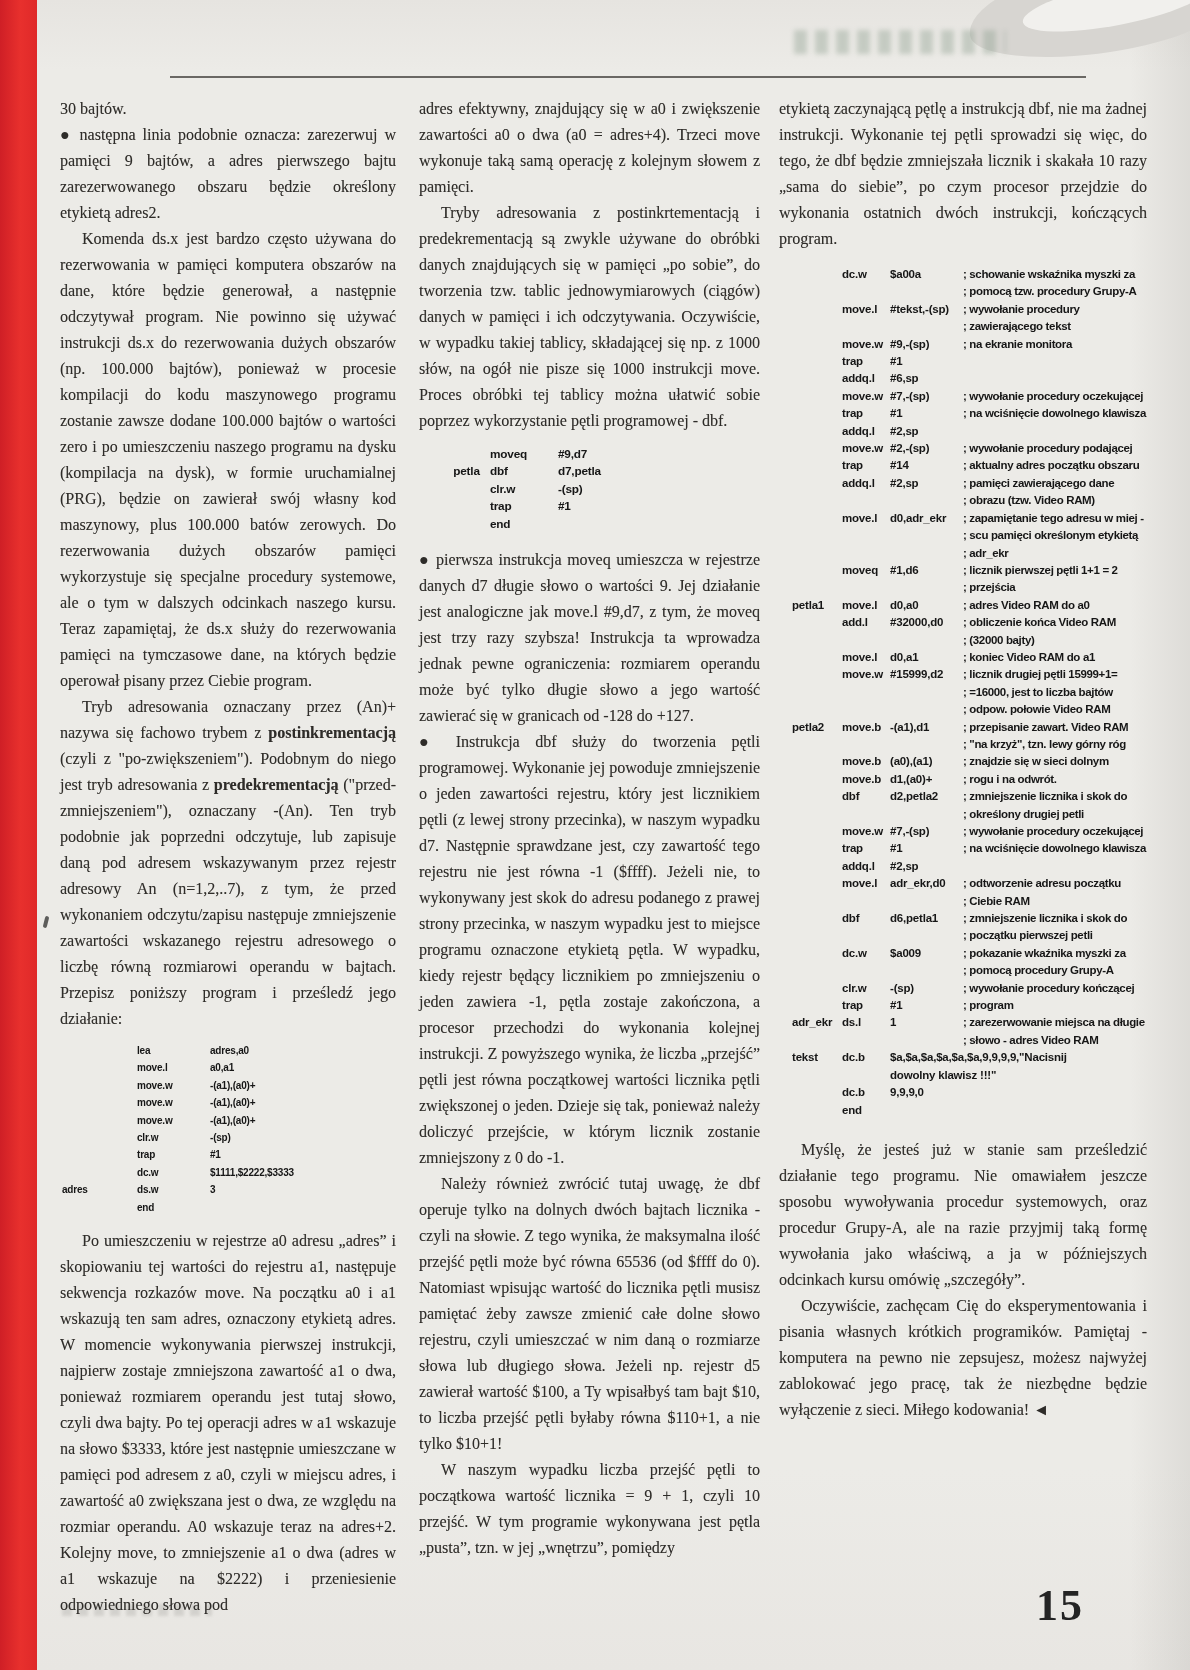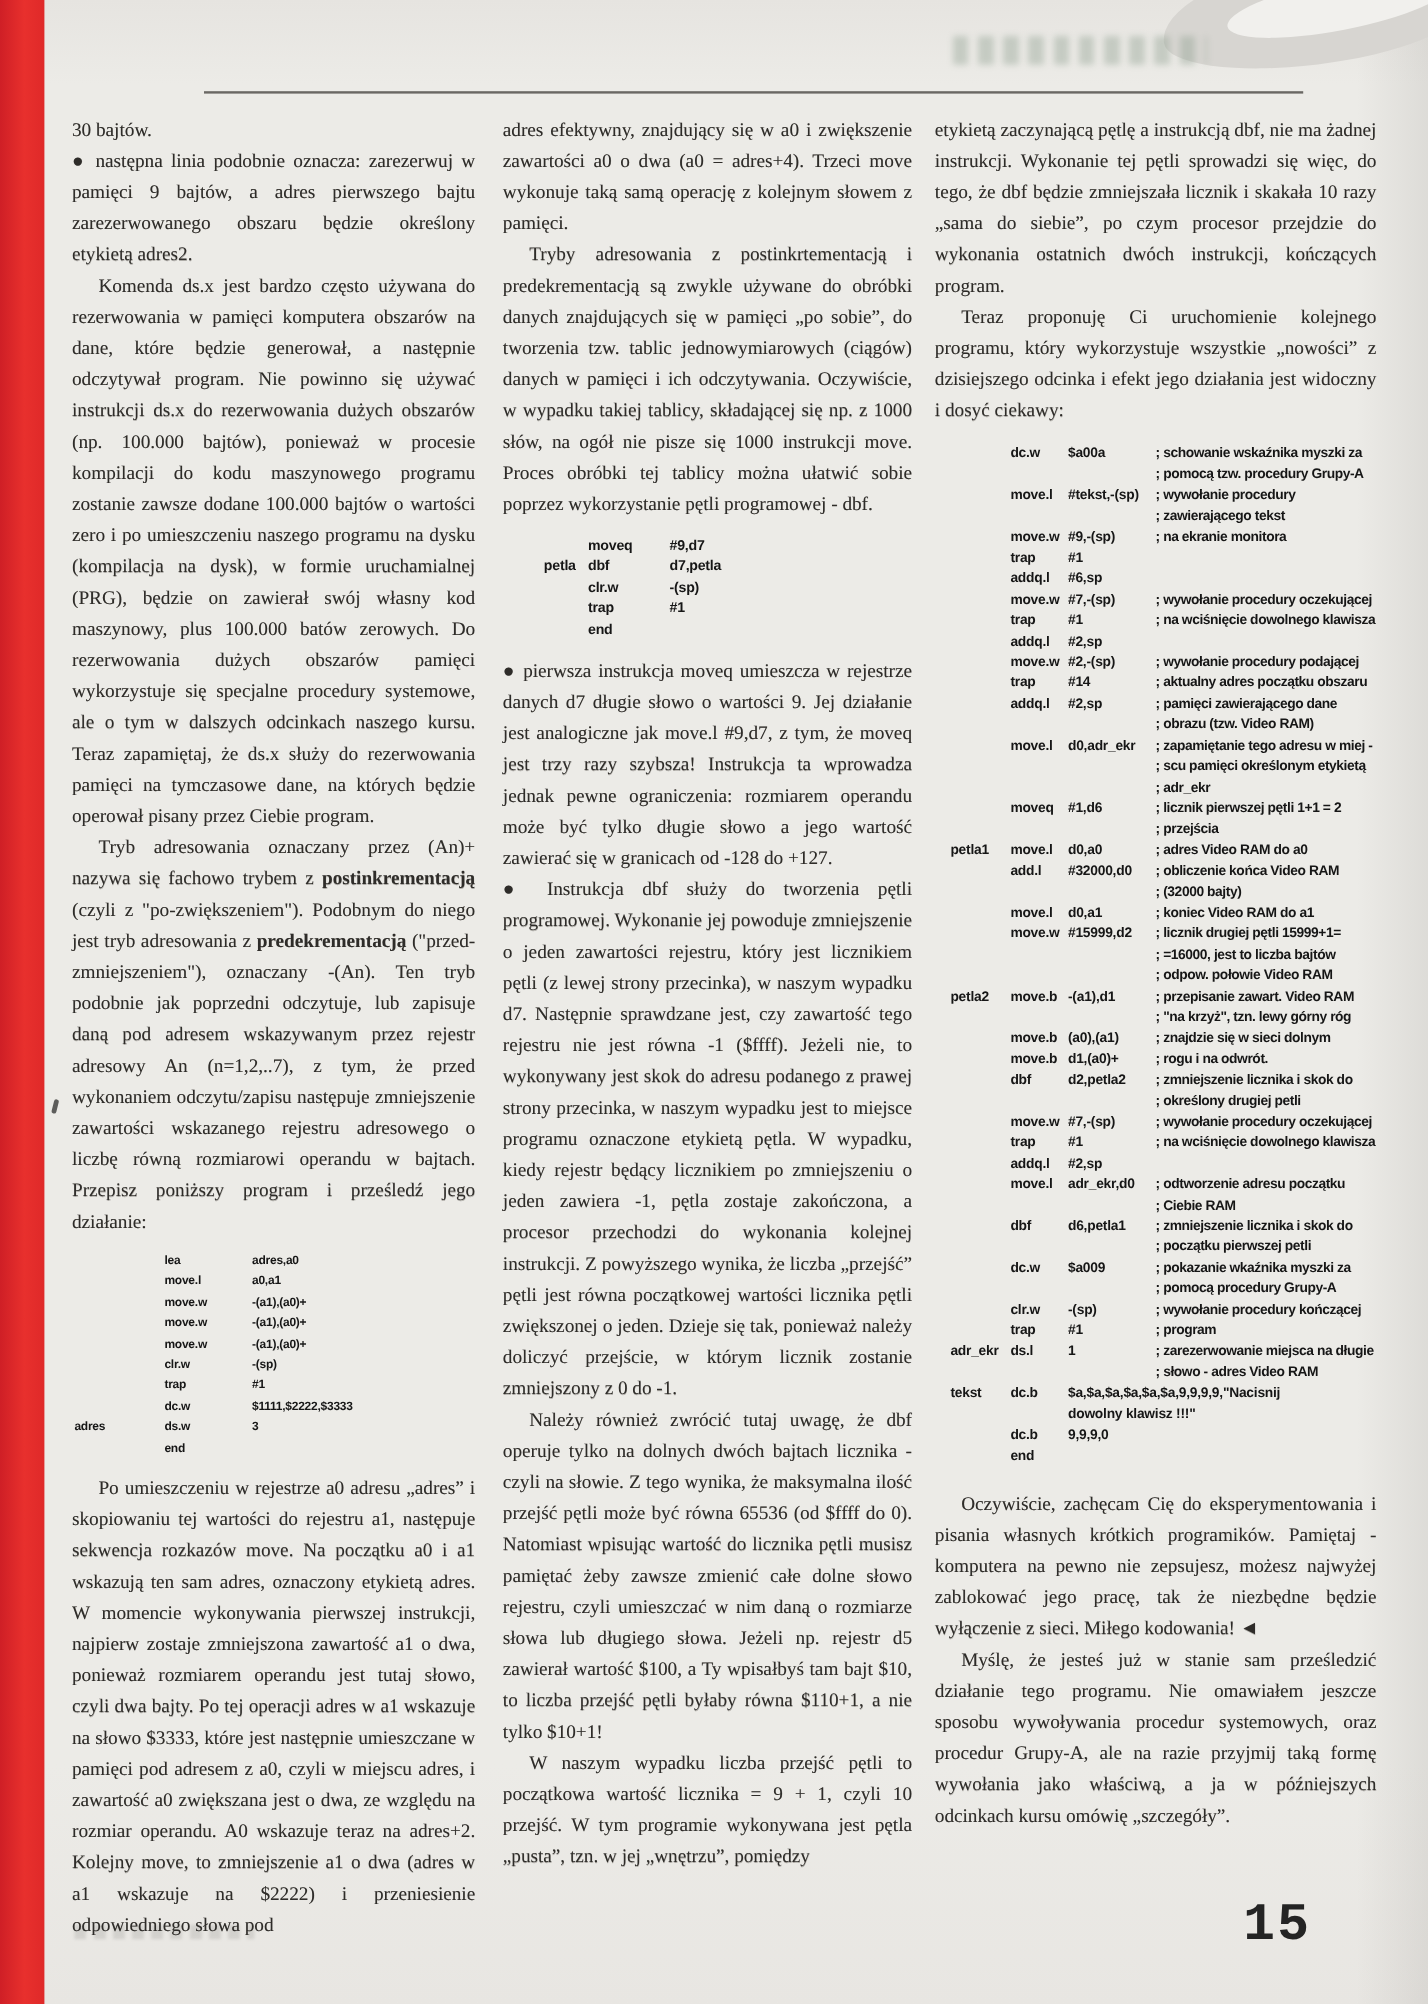--- a/index.html
+++ b/index.html
@@ -38,21 +38,21 @@
   .crow{display:flex;white-space:pre;}
   .clab,.cop,.carg{flex:none;}
   .code-1{font-size:10px;line-height:17.4px;margin:10px 0 12px 2px;}
   .code-1 .clab{width:75px;} .code-1 .cop{width:73px;}
   .code-2{font-size:11.8px;line-height:17.4px;margin:12px 0 14px 24px;}
   .code-2 .clab{width:47px;text-align:center;} .code-2 .cop{width:68px;}
   .code-3{font-size:11.5px;line-height:17.4px;margin:14px 0 18px 13px;}
   .code-3 .clab{width:50px;} .code-3 .cop{width:48px;} .code-3 .carg{width:73px;}
   .code-3 .ccom{letter-spacing:-0.35px;}
 
-  .page-number{position:absolute;left:1036px;top:1580px;font-family:Liberation Mono, monospace;
+  .page-number{position:absolute;left:1036px;top:1580px;font-family:Liberation Serif, serif;
     font-weight:bold;font-size:44px;letter-spacing:2px;color:#242424;}
 </style>
 </head>
 <body>
 
 <div class="page">
 
   <div class="shade-right"></div>
   <div class="redbar"></div>
   <div class="corner-swoosh">
@@ -169,21 +169,20 @@
         </div>
       </div>
     <p>● pierwsza instrukcja moveq umieszcza w rejestrze danych d7 długie słowo o wartości 9. Jej działanie jest analogiczne jak move.l #9,d7, z tym, że moveq jest trzy razy szybsza! Instrukcja ta wprowadza jednak pewne ograniczenia: rozmiarem operandu może być tylko długie słowo a jego wartość zawierać się w granicach od -128 do +127.</p>
     <p>● Instrukcja dbf służy do tworzenia pętli programowej. Wykonanie jej powoduje zmniejszenie o jeden zawartości rejestru, który jest licznikiem pętli (z lewej strony przecinka), w naszym wypadku d7. Następnie sprawdzane jest, czy zawartość tego rejestru nie jest równa -1 ($ffff). Jeżeli nie, to wykonywany jest skok do adresu podanego z prawej strony przecinka, w naszym wypadku jest to miejsce programu oznaczone etykietą pętla. W wypadku, kiedy rejestr będący licznikiem po zmniejszeniu o jeden zawiera -1, pętla zostaje zakończona, a procesor przechodzi do wykonania kolejnej instrukcji. Z powyższego wynika, że liczba „przejść” pętli jest równa początkowej wartości licznika pętli zwiększonej o jeden. Dzieje się tak, ponieważ należy doliczyć przejście, w którym licznik zostanie zmniejszony z 0 do -1.</p>
     <p class="ind">Należy również zwrócić tutaj uwagę, że dbf operuje tylko na dolnych dwóch bajtach licznika - czyli na słowie. Z tego wynika, że maksymalna ilość przejść pętli może być równa 65536 (od $ffff do 0). Natomiast wpisując wartość do licznika pętli musisz pamiętać żeby zawsze zmienić całe dolne słowo rejestru, czyli umieszczać w nim daną o rozmiarze słowa lub długiego słowa. Jeżeli np. rejestr d5 zawierał wartość $100, a Ty wpisałbyś tam bajt $10, to liczba przejść pętli byłaby równa $110+1, a nie tylko $10+1!</p>
     <p class="ind">W naszym wypadku liczba przejść pętli to początkowa wartość licznika = 9 + 1, czyli 10 przejść. W tym programie wykonywana jest pętla „pusta”, tzn. w jej „wnętrzu”, pomiędzy</p>
   </div>
 
   <div class="col col-3">
     <p>etykietą zaczynającą pętlę a instrukcją dbf, nie ma żadnej instrukcji. Wykonanie tej pętli sprowadzi się więc, do tego, że dbf będzie zmniejszała licznik i skakała 10 razy „sama do siebie”, po czym procesor przejdzie do wykonania ostatnich dwóch instrukcji, kończących program.</p>
-    <p class="ind">Teraz proponuję Ci uruchomienie kolejnego programu, który wykorzystuje wszystkie „nowości” z dzisiejszego odcinka i efekt jego działania jest widoczny i dosyć ciekawy:</p>
     <div class="code code-3">
 
         <div class="crow">
           <span class="clab"></span>
           <span class="cop">dc.w</span>
           <span class="carg">$a00a</span>
           <span class="ccom">; schowanie wskaźnika myszki za</span>
         </div>
 
         <div class="crow">
@@ -515,19 +514,19 @@
           <span class="ccom"></span>
         </div>
 
         <div class="crow">
           <span class="clab"></span>
           <span class="cop">end</span>
           <span class="carg"></span>
           <span class="ccom"></span>
         </div>
       </div>
+    <p class="ind">Myślę, że jesteś już w stanie sam prześledzić działanie tego programu. Nie omawiałem jeszcze sposobu wywoływania procedur systemowych, oraz procedur Grupy-A, ale na razie przyjmij taką formę wywołania jako właściwą, a ja w późniejszych odcinkach kursu omówię „szczegóły”.</p>
     <p class="ind">Oczywiście, zachęcam Cię do eksperymentowania i pisania własnych krótkich programików. Pamiętaj - komputera na pewno nie zepsujesz, możesz najwyżej zablokować jego pracę, tak że niezbędne będzie wyłączenie z sieci. Miłego kodowania! ◄</p>
-    <p class="ind">Myślę, że jesteś już w stanie sam prześledzić działanie tego programu. Nie omawiałem jeszcze sposobu wywoływania procedur systemowych, oraz procedur Grupy-A, ale na razie przyjmij taką formę wywołania jako właściwą, a ja w późniejszych odcinkach kursu omówię „szczegóły”.</p>
   </div>
 
   <div class="page-number">15</div>
 
 </div>
 
 </body></html>

